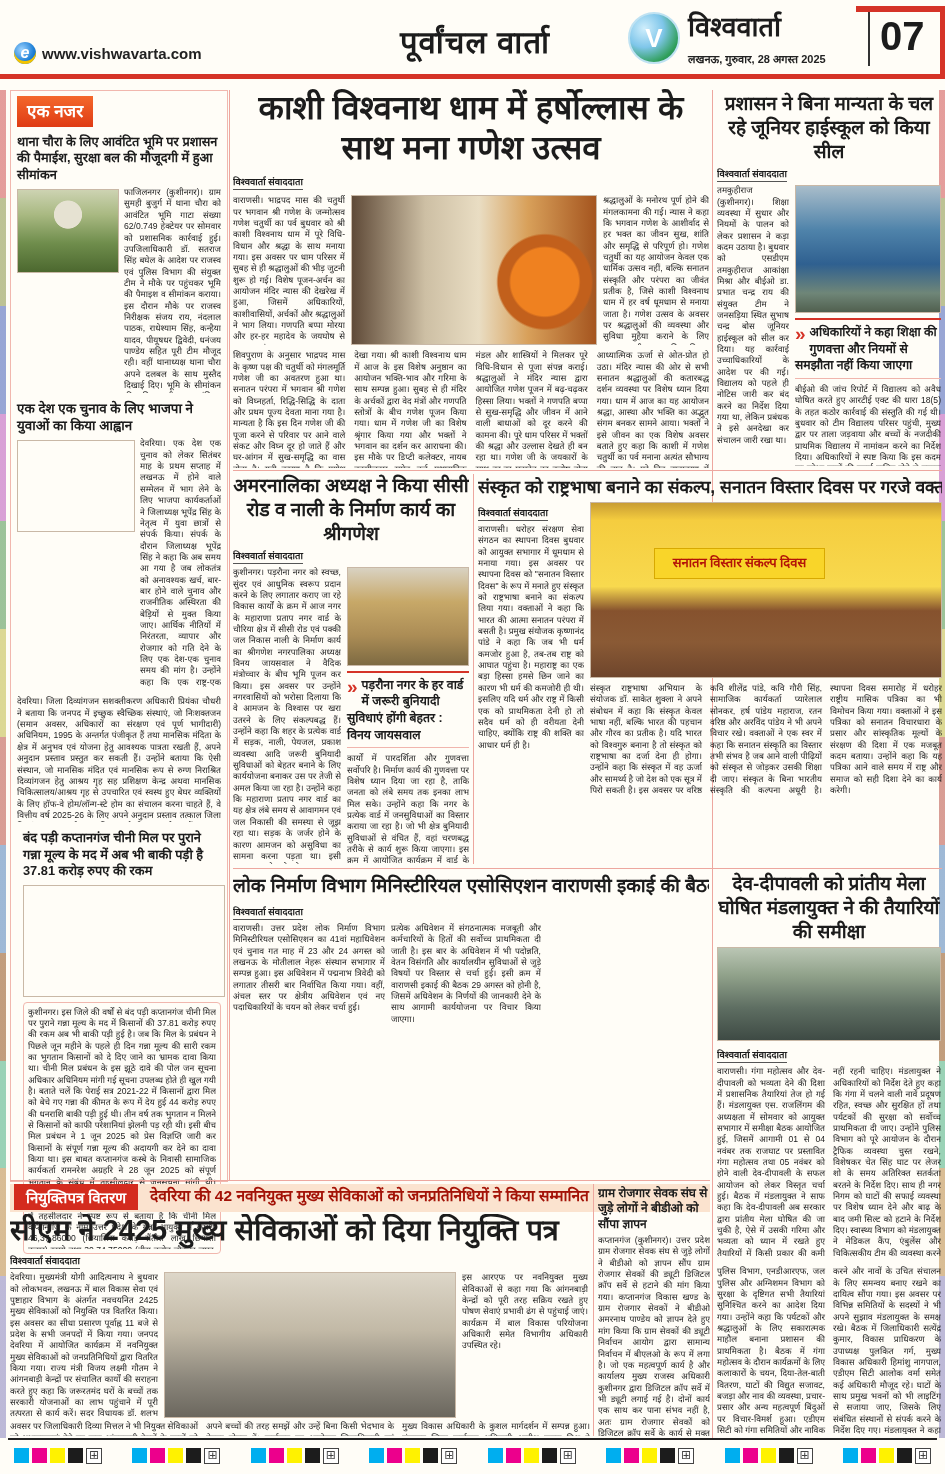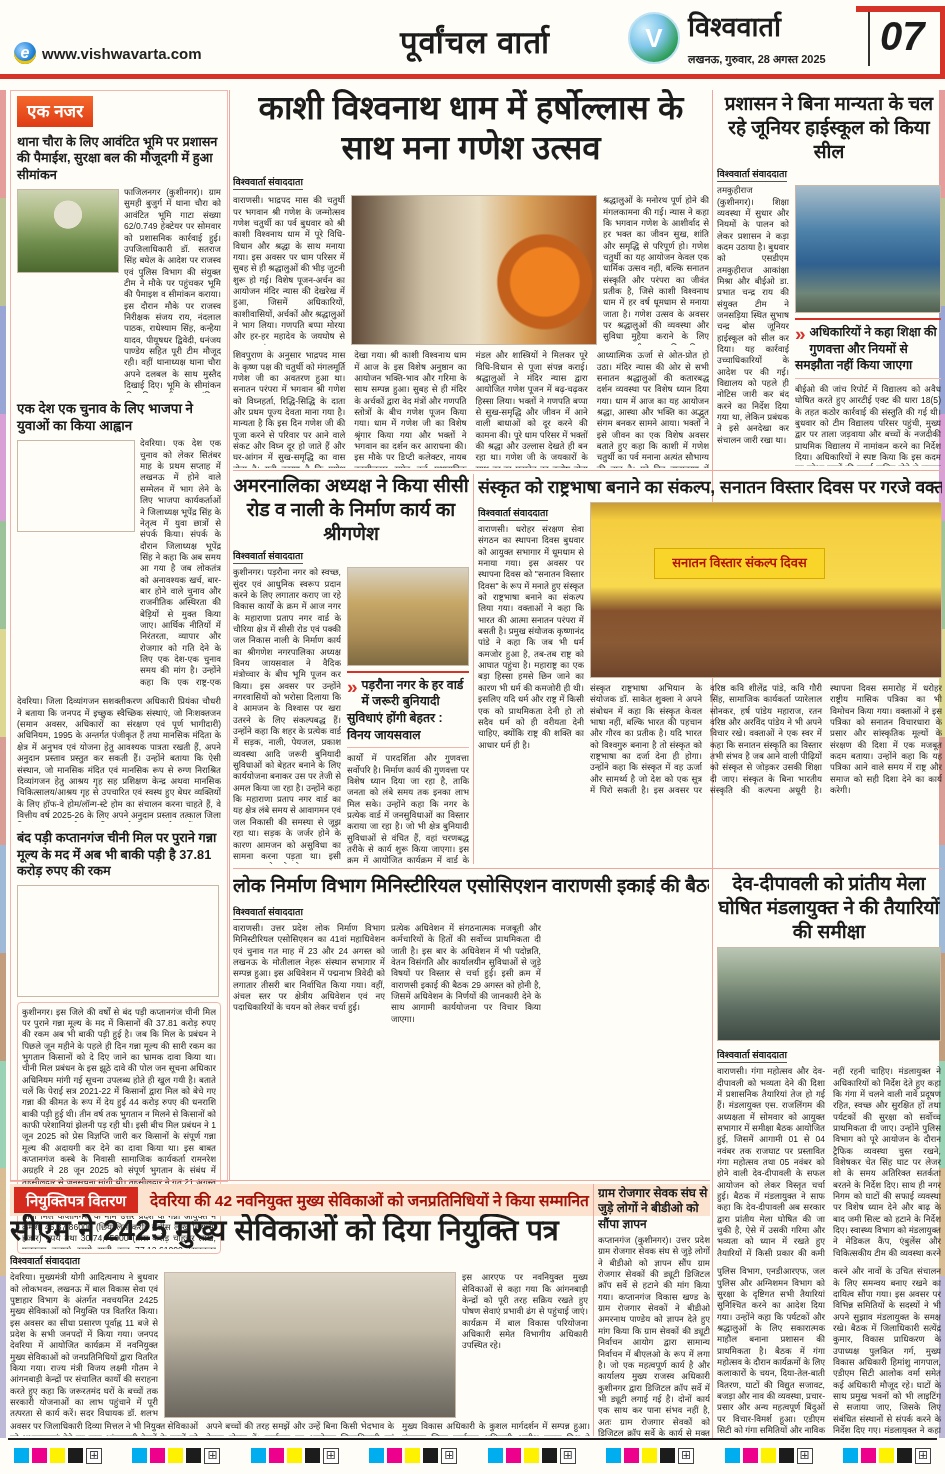--- a/index.html
+++ b/index.html
@@ -12,21 +12,21 @@
          background:radial-gradient(circle at 35% 35%,#9fd4ff,#1d7fd6 60%,#0f5ca8);
          color:#fff;font-weight:bold;font-style:italic;font-size:16px;line-height:22px;text-align:center;
          box-shadow:inset 0 -3px 0 #f4c400;}
   .section-title{font-size:31px;font-weight:bold;text-align:center;letter-spacing:1px;}
   .logo{width:48px;height:48px;border-radius:50%;
         background:radial-gradient(circle at 30% 30%,#cfeefc,#7fc6ea 40%,#2e9e57 75%,#1b6fae);
         color:#fff;font-weight:bold;font-size:26px;text-align:center;line-height:48px;
         border:2px solid #bfe2f2;}
   .masthead{font-size:27px;font-weight:bold;line-height:1;}
   .edition{font-size:11px;font-weight:bold;color:#222;margin-top:5px;}
-  .pageno{font-size:40px;font-weight:bold;line-height:1;font-style:italic;}
+  .pageno{font-size:40px;font-weight:bold;line-height:1;}
   .pageno-frame{border-top:6px solid #d53327;border-right:7px solid #d53327;}
   .pageno-sep{width:2px;background:#333;}
   .hrule{background:#d53327;}
   
   .bd{font-size:8.6px;line-height:1.32;text-align:justify;overflow:hidden;color:#222;}
   .bl{font-weight:bold;font-size:9.5px;border-bottom:1px solid #555;display:inline-block;padding-bottom:1px;margin-bottom:3px;}
   .h-xl{font-size:33px;font-weight:bold;text-align:center;line-height:1.2;}
   .h-lg{font-size:28px;font-weight:bold;line-height:1.15;}
   .h-md{font-size:19px;font-weight:bold;text-align:center;line-height:1.25;}
   .h-1line{font-size:17.5px;font-weight:bold;white-space:nowrap;overflow:hidden;text-align:center;}
@@ -56,21 +56,21 @@
              linear-gradient(90deg,#5f4a38 0%,#cdbfa4 30%,#e9ddc3 52%,#d8a05a 72%,#a5551f 100%);}
   .ph-school{background:linear-gradient(180deg,#a9bdca 0%,#4f83aa 35%,#2f6090 62%,#6f8678 85%,#51604f 100%);}
   .ph-pujan{background:linear-gradient(180deg,#d9d2c2 0%,#c7a868 35%,#ab8c55 70%,#7d6a42 100%);}
   .ph-stage{background:linear-gradient(180deg,#c99d33 0%,#f5cd3f 10%,#f8d94e 48%,#86522e 62%,#8a5a35 80%,#6e452c 100%);}
   .ph-dark{background:linear-gradient(180deg,#2c2926 0%,#4a443e 50%,#6e665c 100%);}
   .ph-conf{background:linear-gradient(180deg,#bac6b4 0%,#90a18a 30%,#5e6e62 65%,#3e4a44 100%);}
   .ph-cm{background:linear-gradient(180deg,#ddd6c8 0%,#c2b9a6 40%,#8a857a 75%,#6b675e 100%);}
   .banner{position:absolute;left:18%;top:26%;width:46%;background:#f9d529;color:#b31408;
           font-weight:bold;font-size:13px;text-align:center;padding:6px 4px;border:1px solid #d8a900;line-height:1.3;}
   
-  .kicker{background:#fbe3cf;display:flex;align-items:center;gap:12px;padding:16px 4px;box-sizing:border-box;}
+  .kicker{background:#fbe3cf;display:flex;align-items:flex-start;gap:12px;padding:0 4px;box-sizing:border-box;}
   .kicker-box{background:#d42b1e;color:#fff;font-weight:bold;font-size:15px;padding:3px 12px;}
   .kicker-head{color:#a31207;font-weight:bold;font-size:15.5px;}
   .bottom-rule{background:#222;}
   .cmyk{display:flex;justify-content:space-between;align-items:center;}
   .grp{display:flex;gap:3px;}
   .sq{width:15px;height:15px;}
   .c{background:#00aeef}.m{background:#ec008c}.y{background:#fff200}.k{background:#1c1c1c}
   .reg{width:14px;height:14px;border:1px solid #444;color:#444;font-size:12px;line-height:13px;text-align:center;background:#fff;}
   .edge{width:6px;opacity:.65;}
   .edge-grad{background:linear-gradient(180deg,#d66a6a 0 8%,#9aa360 8% 16%,#6277c2 16% 24%,#c46ec4 24% 32%,#67a367 32% 40%,#c9c45f 40% 48%,#c46a60 48% 56%,#6b94c4 56% 64%,#a06a3c 64% 72%,#64bb93 72% 80%,#c49a60 80% 88%,#9a95c6 88% 100%);}
@@ -112,21 +112,21 @@
       <div style="margin-top:4px;overflow:hidden;max-height:252px;">
         <div class="ph ph-street" style="float:left;width:118px;height:92px;margin:2px 5px 2px 0;"></div>
         <div class="bd" style="max-height:250px;">देवरिया। एक देश एक चुनाव को लेकर सितंबर माह के प्रथम सप्ताह में लखनऊ में होने वाले सम्मेलन में भाग लेने के लिए भाजपा कार्यकर्ताओं ने जिलाध्यक्ष भूपेंद्र सिंह के नेतृत्व में युवा छात्रों से संपर्क किया। संपर्क के दौरान जिलाध्यक्ष भूपेंद्र सिंह ने कहा कि अब समय आ गया है जब लोकतंत्र को अनावश्यक खर्च, बार-बार होने वाले चुनाव और राजनीतिक अस्थिरता की बेड़ियों से मुक्त किया जाए। आर्थिक नीतियों में निरंतरता, व्यापार और रोजगार को गति देने के लिए एक देश-एक चुनाव समय की मांग है। उन्होंने कहा कि एक राष्ट्र-एक चुनाव के लिए लोकमत तैयार करना है ताकि भारत को वैभवशाली और विकसित राष्ट्र बनाने की इस मुहिम में जनता की सक्रिय भागीदारी सुनिश्चित हो। उन्होंने कहा कि गांव, गली, शहरों, खेल, खलिहानों, दुकानों, प्रतिष्ठानों में वर्गों के साथ ही हमें बड़ी संख्या में युवाओं को भी जोड़ना है। इसके लिए विश्वविद्यालयों, महाविद्यालयों, कोचिंग सेंटर, लाइब्रेरी सहित सभी शिक्षण संस्थानों, खेल के मैदानों में पहुंचकर हमें युवाओं को जोड़ना है और एक राष्ट्र-एक चुनाव के विषय को लोकव्यापी बनाना है। इस दौरान भाजपा नेता डॉ विनय राय, अभिषेक राय अंकुर, जिला मीडिया प्रभारी प्रभाकर तिवारी, सुधीर श्रीवास्तव, अनुसूचित जाति के जिलाध्यक्ष रत्न सोनकर, मंडल अध्यक्ष विजय पांडे, उमापति सिंह, अक्षय प्रताप सिंह, जावेद आलम सहित अन्य कार्यकर्ता उपस्थित रहे।</div>
       </div>
     </div>
 
     <div style="margin-top:8px;">
       <div class="bd" style="margin-top:4px;max-height:126px;">देवरिया। जिला दिव्यांगजन सशक्तीकरण अधिकारी प्रियंका चौधरी ने बताया कि जनपद में इच्छुक स्वैच्छिक संस्थाएं, जो निःशक्तजन (समान अवसर, अधिकारों का संरक्षण एवं पूर्ण भागीदारी) अधिनियम, 1995 के अन्तर्गत पंजीकृत हैं तथा मानसिक मंदिता के क्षेत्र में अनुभव एवं योजना हेतु आवश्यक पात्रता रखती हैं, अपने अनुदान प्रस्ताव प्रस्तुत कर सकती हैं। उन्होंने बताया कि ऐसी संस्थान, जो मानसिक मंदित एवं मानसिक रूप से रुग्ण निराश्रित दिव्यांगजन हेतु आश्रय गृह सह प्रशिक्षण केन्द्र अथवा मानसिक चिकित्सालय/आश्रय गृह से उपचारित एवं स्वस्थ हुए बेघर व्यक्तियों के लिए हॉफ-वे होम/लॉन्ग-स्टे होम का संचालन करना चाहते हैं, वे वित्तीय वर्ष 2025-26 के लिए अपने अनुदान प्रस्ताव तत्काल जिला दिव्यांगजन सशक्तीकरण विभाग, देवरिया कार्यालय में उपलब्ध कराएं।</div>
     </div>
 
-    <div style="margin-top:8px;">
+    <div style="margin-top:8px;margin-left:6px;">
       <div class="h-sm" style="text-align:left;">बंद पड़ी कप्तानगंज चीनी मिल पर पुराने गन्ना मूल्य के मद में अब भी बाकी पड़ी है 37.81 करोड़ रुपए की रकम</div>
       <div class="ph ph-mill" style="width:202px;height:112px;margin:5px 0;"></div>
       <div class="pinkbox">
         <div class="bd" style="max-height:242px;">कुशीनगर। इस जिले की वर्षों से बंद पड़ी कप्तानगंज चीनी मिल पर पुराने गन्ना मूल्य के मद में किसानों की 37.81 करोड़ रुपए की रकम अब भी बाकी पड़ी हुई है। जब कि मिल के प्रबंधन ने पिछले जून महीने के पहले ही दिन गन्ना मूल्य की सारी रकम का भुगतान किसानों को दे दिए जाने का भ्रामक दावा किया था। चीनी मिल प्रबंधन के इस झूठे दावे की पोल जन सूचना अधिकार अधिनियम मांगी गई सूचना उपलब्ध होते ही खुल गयी है। बताते चलें कि पेराई सत्र 2021-22 में किसानों द्वारा मिल को बेचे गए गन्ना की कीमत के रूप में देय हुई 44 करोड़ रुपए की धनराशि बाकी पड़ी हुई थी। तीन वर्ष तक भुगतान न मिलने से किसानों को काफी परेशानियां झेलनी पड़ रही थी। इसी बीच मिल प्रबंधन ने 1 जून 2025 को प्रेस विज्ञप्ति जारी कर किसानों के संपूर्ण गन्ना मूल्य की अदायगी कर देने का दावा किया था। इस बाबत कप्तानगंज कस्बे के निवासी सामाजिक कार्यकर्ता रामनरेश अग्रहरि ने 28 जून 2025 को संपूर्ण भुगतान के संबंध में तहसीलदार से जनसूचना मांगी थी। तहसीलदार ने गत 21 अगस्त को पत्र संख्या 773/संख्या-2025 के माध्यम से आवेदक को जवाब दिया है। जवाब में तहसीलदार ने स्पष्ट रूप से बताया है कि चीनी मिल कप्तानगंज के नाम उत्तर प्रदेश के गन्ना आयुक्त ने क्रमशः 46,37,86000 (छियालिस करोड़ सैंतीस लाख छियासी हजार) रुपये तथा 30,74,75000 (तीस करोड़ चौहत्तर लाख, पचहत्तर हजार) रुपये यानी कुल 77,12,61000 (सतहत्तर करोड़ बारह लाख ईकसठ हजार) रुपए का वसूली प्रमाण पत्र जारी किया था। इस धनराशि में चीनी मिल द्वारा गन्ना किसानों को 39,30,80000 (उन्नतालिस करोड़ तीस लाख अस्सी हजार) रुपए का भुगतान किसानों को किया जा चुका है तथा शेष 37,81,81000 (सैंतीस करोड़ इक्यासी लाख इक्यासी हजार) बकाया है, जो गन्ना मूल्य पर ब्याज व समितियों का कमीशन है। इस प्रकरण में उच्चतम न्यायालय में एक याचिका विचाराधीन है।</div>
       </div>
     </div>
   </div>
 
   <div class="abs vdiv" style="left:229px;top:90px;height:1090px;"></div>
   <div class="abs vdiv" style="left:712px;top:90px;height:1348px;"></div>
@@ -178,21 +178,21 @@
 
   <div class="abs vdiv" style="left:473px;top:474px;height:390px;"></div>
 
   <section class="abs" style="left:478px;top:474px;width:464px;height:390px;overflow:hidden;">
     <div class="h-1line">संस्कृत को राष्ट्रभाषा बनाने का संकल्प, सनातन विस्तार दिवस पर गरजे वक्ता</div>
     <div class="row" style="margin-top:4px;height:360px;">
       <div style="width:106px;">
         <span class="bl">विश्ववार्ता संवाददाता</span>
         <div class="bd" style="height:338px;">वाराणसी। धरोहर संरक्षण सेवा संगठन का स्थापना दिवस बुधवार को आयुक्त सभागार में धूमधाम से मनाया गया। इस अवसर पर स्थापना दिवस को "सनातन विस्तार दिवस" के रूप में मनाते हुए संस्कृत को राष्ट्रभाषा बनाने का संकल्प लिया गया। वक्ताओं ने कहा कि भारत की आत्मा सनातन परंपरा में बसती है। प्रमुख संयोजक कृष्णानंद पांडे ने कहा कि जब भी धर्म कमजोर हुआ है, तब-तब राष्ट्र को आघात पहुंचा है। महाराष्ट्र का एक बड़ा हिस्सा हमसे छिन जाने का कारण भी धर्म की कमजोरी ही थी। इसलिए यदि धर्म और राष्ट्र में किसी एक को प्राथमिकता देनी हो तो सदैव धर्म को ही वरीयता देनी चाहिए, क्योंकि राष्ट्र की शक्ति का आधार धर्म ही है।</div>
       </div>
-      <div style="width:352px;">
+      <div style="width:352px;font-family:Liberation Serif, serif;">
         <div class="ph ph-stage" style="width:352px;height:176px;">
           <div class="banner">सनातन विस्तार संकल्प दिवस</div>
         </div>
         <div class="bd c3" style="margin-top:5px;height:176px;">संस्कृत राष्ट्रभाषा अभियान के संयोजक डॉ. साकेत शुक्ला ने अपने संबोधन में कहा कि संस्कृत केवल भाषा नहीं, बल्कि भारत की पहचान और गौरव का प्रतीक है। यदि भारत को विश्वगुरु बनाना है तो संस्कृत को राष्ट्रभाषा का दर्जा देना ही होगा। उन्होंने कहा कि संस्कृत में वह ऊर्जा और सामर्थ्य है जो देश को एक सूत्र में पिरो सकती है। इस अवसर पर वरिष्ठ कवि शीलेंद्र पांडे, कवि गौरी सिंह, सामाजिक कार्यकर्ता प्यारेलाल सोनकर, हर्ष पांडेय महाराज, रतन वरिष्ठ और अरविंद पांडेय ने भी अपने विचार रखे। वक्ताओं ने एक स्वर में कहा कि सनातन संस्कृति का विस्तार तभी संभव है जब आने वाली पीढ़ियों को संस्कृत से जोड़कर उसकी शिक्षा दी जाए। संस्कृत के बिना भारतीय संस्कृति की कल्पना अधूरी है। स्थापना दिवस समारोह में धरोहर राष्ट्रीय मासिक पत्रिका का भी विमोचन किया गया। वक्ताओं ने इस पत्रिका को सनातन विचारधारा के प्रसार और सांस्कृतिक मूल्यों के संरक्षण की दिशा में एक मजबूत कदम बताया। उन्होंने कहा कि यह पत्रिका आने वाले समय में राष्ट्र और समाज को सही दिशा देने का कार्य करेगी।</div>
       </div>
     </div>
   </section>
 
   <section class="abs" style="left:233px;top:872px;width:476px;height:306px;overflow:hidden;">
     <div class="h-1line" style="font-size:19px;">लोक निर्माण विभाग मिनिस्टीरियल एसोसिएशन वाराणसी इकाई की बैठक 29 अगस्त को</div>

